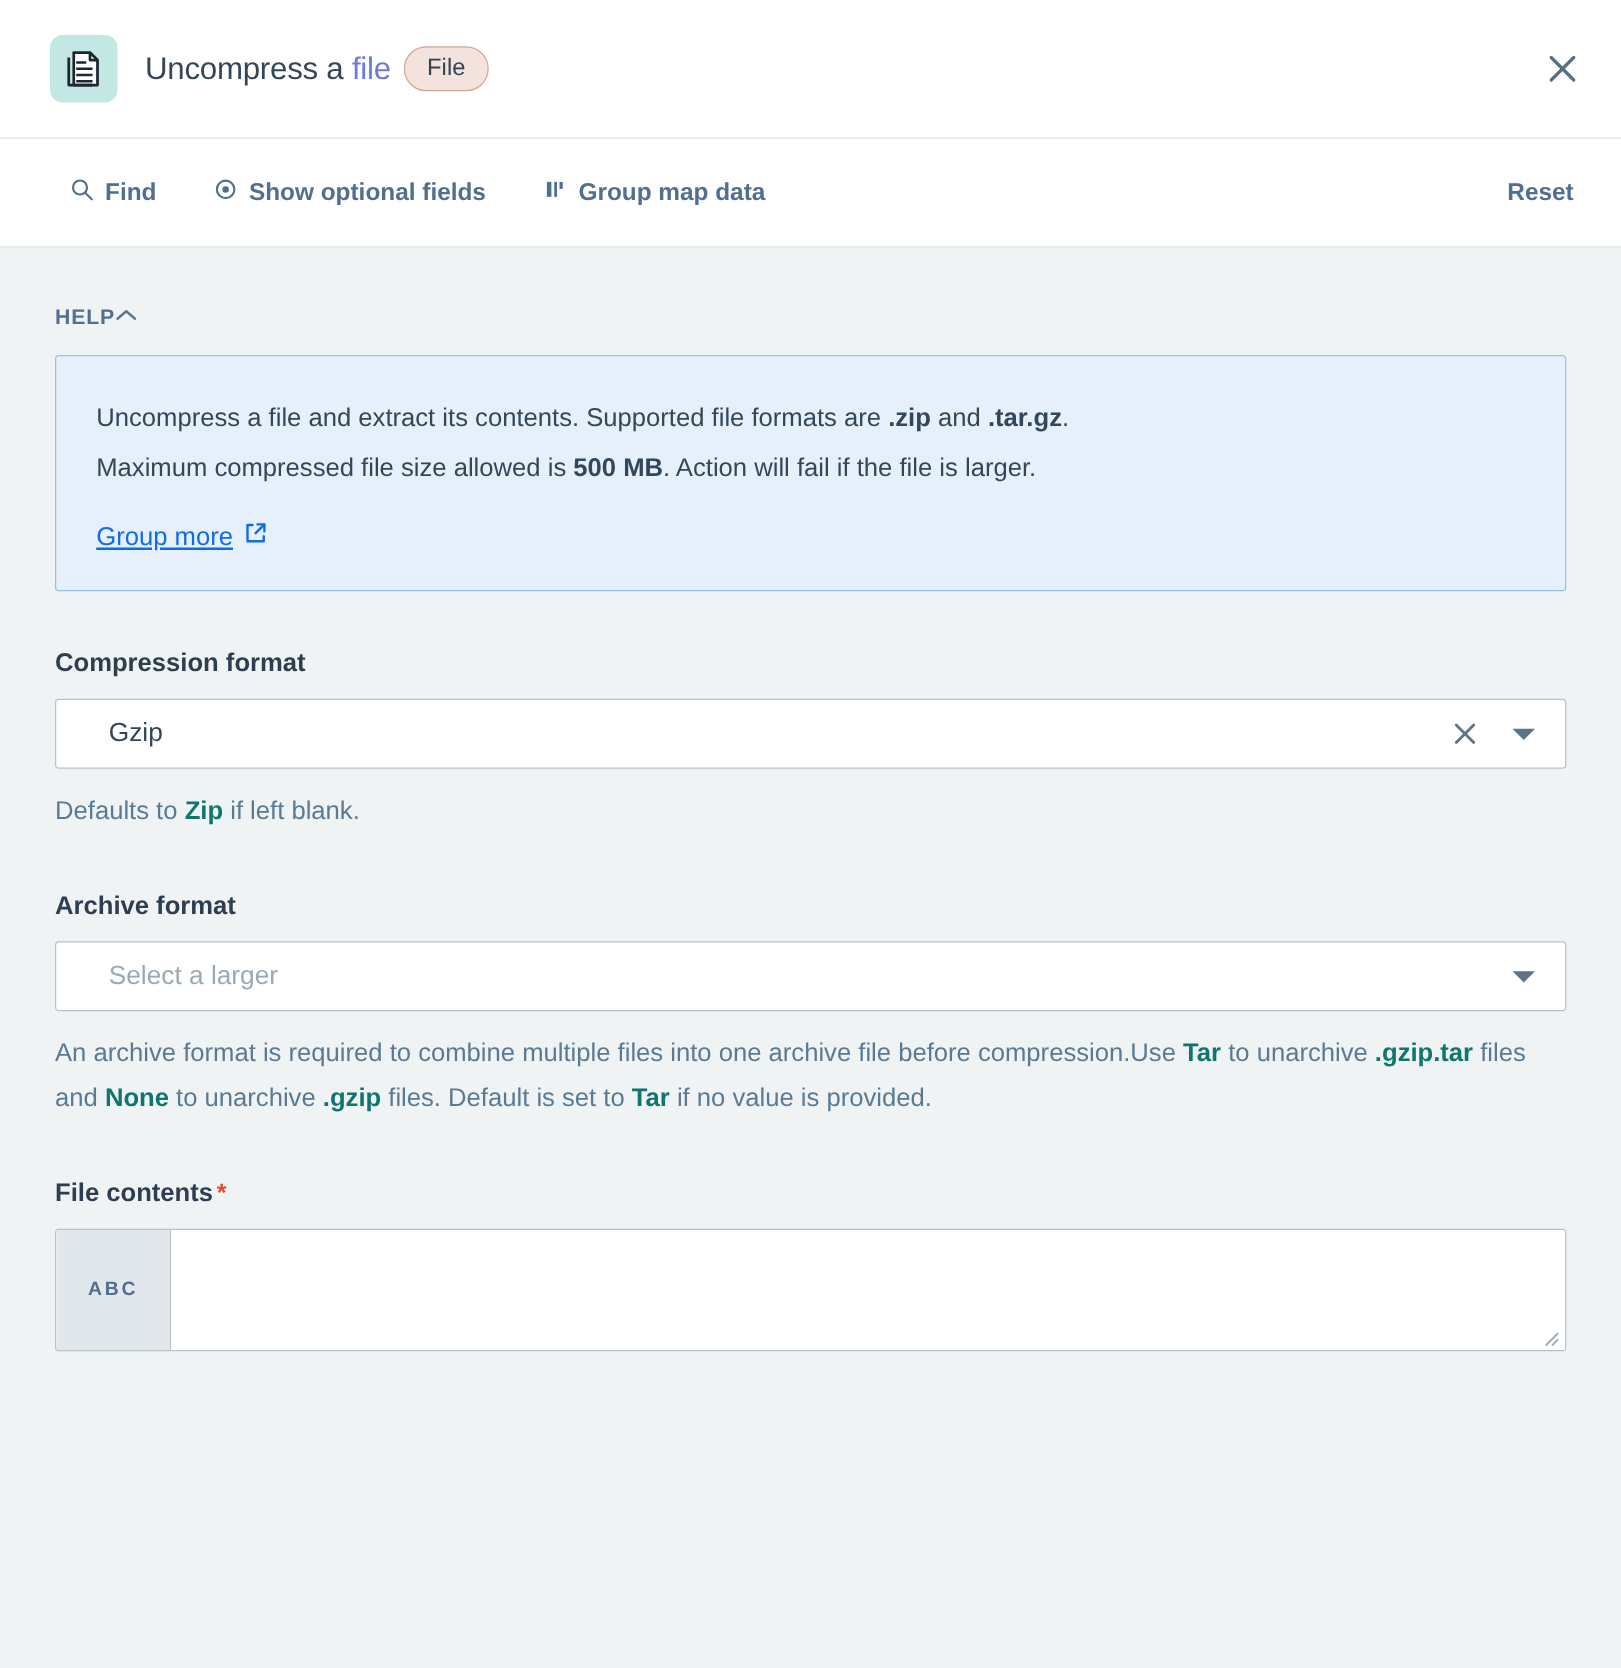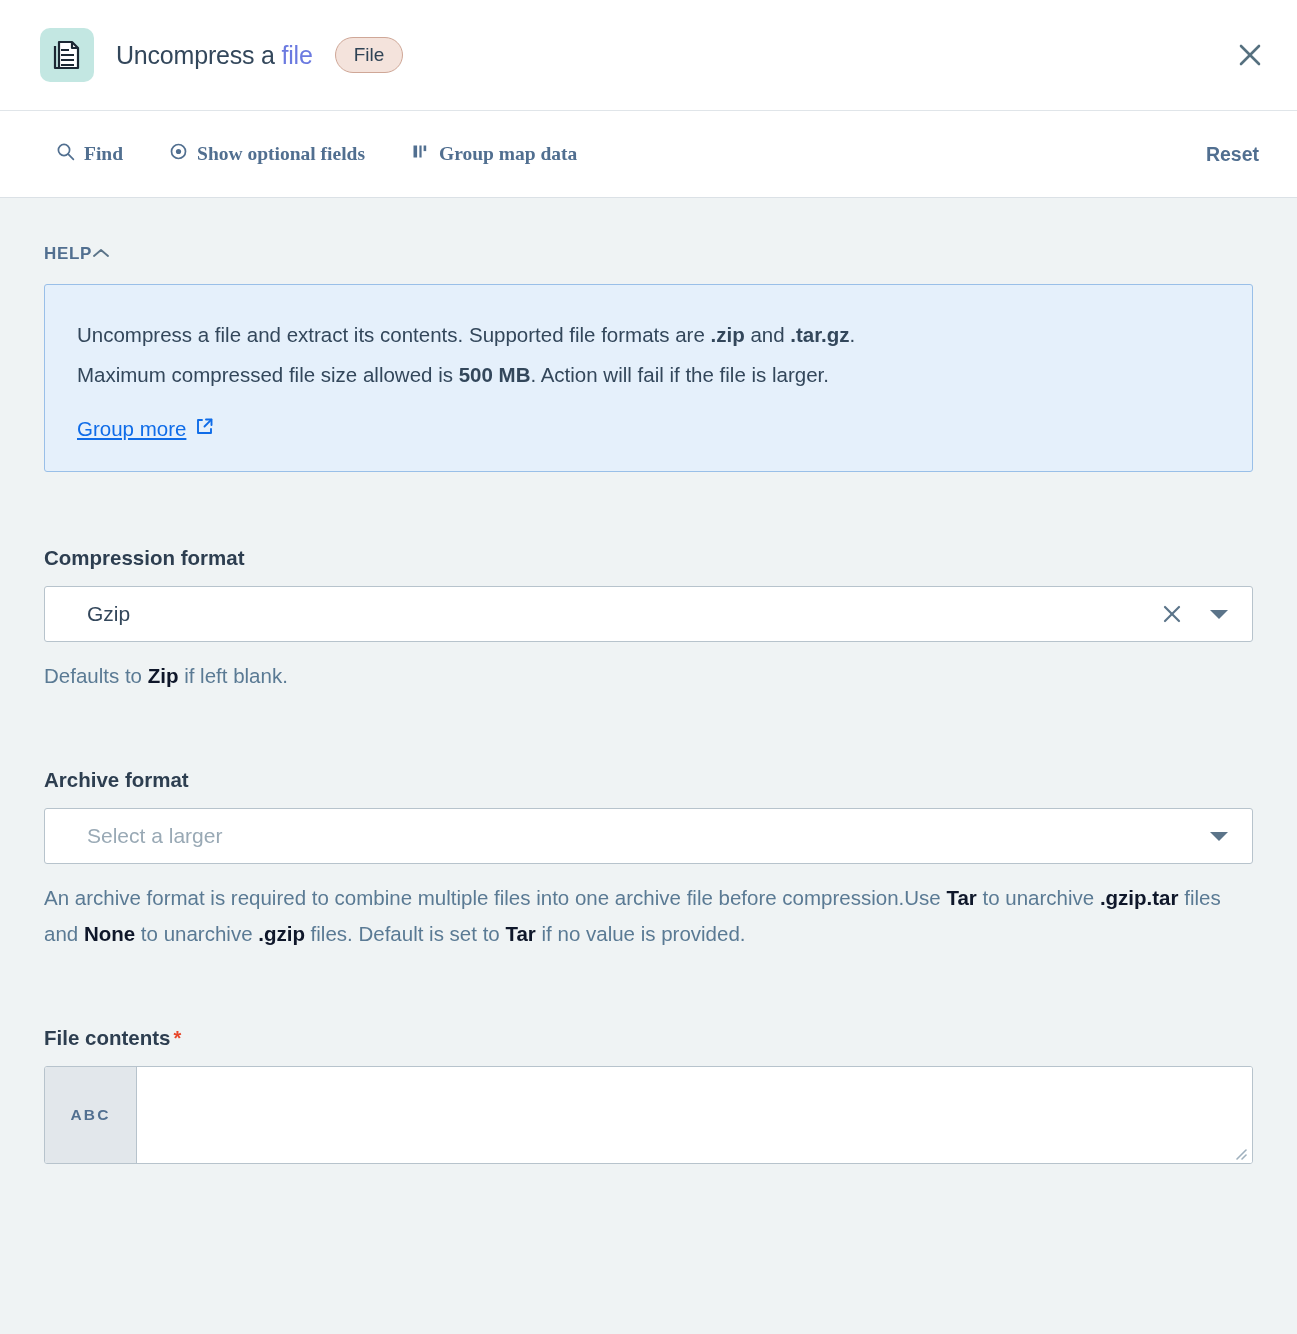--- a/index.html
+++ b/index.html
@@ -33,21 +33,21 @@
     background: #c3e7e2;
     display: flex;
     align-items: center;
     justify-content: center;
     flex: 0 0 auto;
   }
   .title-wrap {
     margin-left: 22px;
     display: flex;
     align-items: center;
-    gap: 22px;
+    gap: 10px;
     white-space: nowrap;
   }
   .title-text {
     font-size: 25px;
     color: #33475b;
     letter-spacing: -0.2px;
   }
   .title-text .accent {
     color: #6b7ae0;
   }
@@ -86,21 +86,20 @@
   .tool-item {
     display: flex;
     align-items: center;
     gap: 9px;
     margin-right: 46px;
     cursor: pointer;
     color: #516f90;
     font-size: 19.5px;
     font-weight: bold;
     white-space: nowrap;
-    font-family: Liberation Serif, serif;
   }
   .tool-reset {
     margin-left: auto;
     margin-right: 4px;
     color: #516f90;
     font-size: 19.5px;
     font-weight: bold;
     cursor: pointer;
   }
 
@@ -140,21 +139,21 @@
     align-items: center;
     gap: 9px;
     margin-top: 22px;
     color: #0f6ce8;
     font-size: 20.5px;
     text-decoration: underline;
     cursor: pointer;
   }
 
   
-  .field { margin-top: 74px; }
+  .field { margin-top: 46px; }
   .field-label {
     font-size: 20.5px;
     font-weight: bold;
     color: #2d3e50;
     margin-bottom: 16px;
   }
   .req-star { color: #e8472b; font-size: 20px; margin-left: 3px; }
 
   .select-ctl {
     position: relative;
@@ -187,21 +186,21 @@
     border-left: 9px solid transparent;
     border-right: 9px solid transparent;
     border-top: 9px solid #5b7489;
   }
   .field-hint {
     margin-top: 16px;
     font-size: 20.5px;
     line-height: 36px;
     color: #5a7a94;
   }
-  .field-hint b { color: #0f172a; }
+  .field-hint b { color: #0f766e; }
 
   
   .textarea-wrap {
     display: flex;
     border: 1px solid #b7c3cc;
     border-radius: 3px;
     background: #ffffff;
     overflow: hidden;
     height: 96px;
   }

